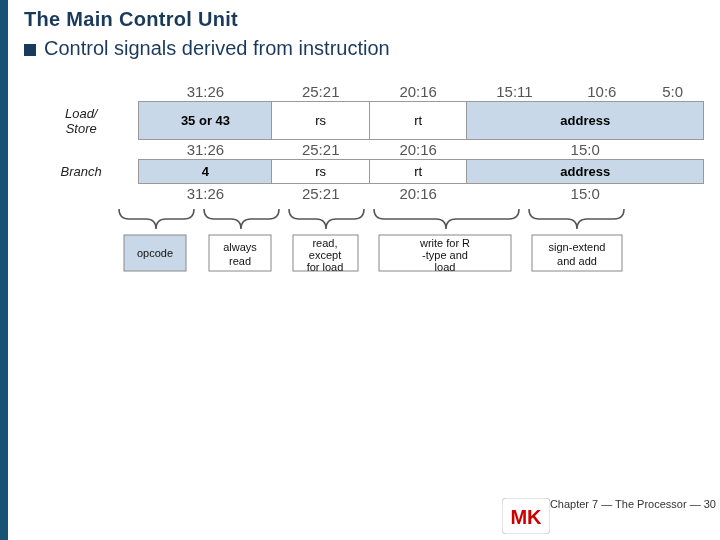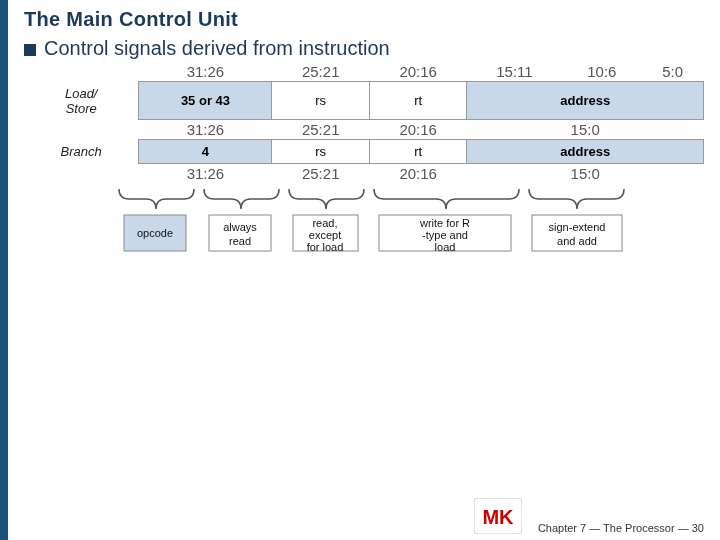--- a/index.html
+++ b/index.html
@@ -33,21 +33,21 @@
       font-size: 20px;
       font-weight: bold;
       color: #1a3a5c;
       margin-bottom: 6px;
       letter-spacing: 0.3px;
     }
 
     .subtitle-row {
       display: flex;
       align-items: center;
-      margin-bottom: 2px;
+      margin-bottom: 22px;
     }
 
     .bullet-square {
       display: inline-block;
       width: 12px;
       height: 12px;
       background: #1a3a5c;
       margin-right: 8px;
       flex-shrink: 0;
       position: relative;
@@ -91,24 +91,23 @@
       padding: 1px 4px;
     }
 
     .bit-row .label-cell {
       border: none !important;
     }
 
     .footer-row {
       position: absolute;
       bottom: 6px;
-      right: 16px;
+      right: 4px;
       display: flex;
-      align-items: flex-end;
-      gap: 16px;
+      align-items: flex-start;
     }
 
     .chapter-text {
       font-size: 11px;
       color: #333;
     }
   </style>
 </head>
 <body>
 

